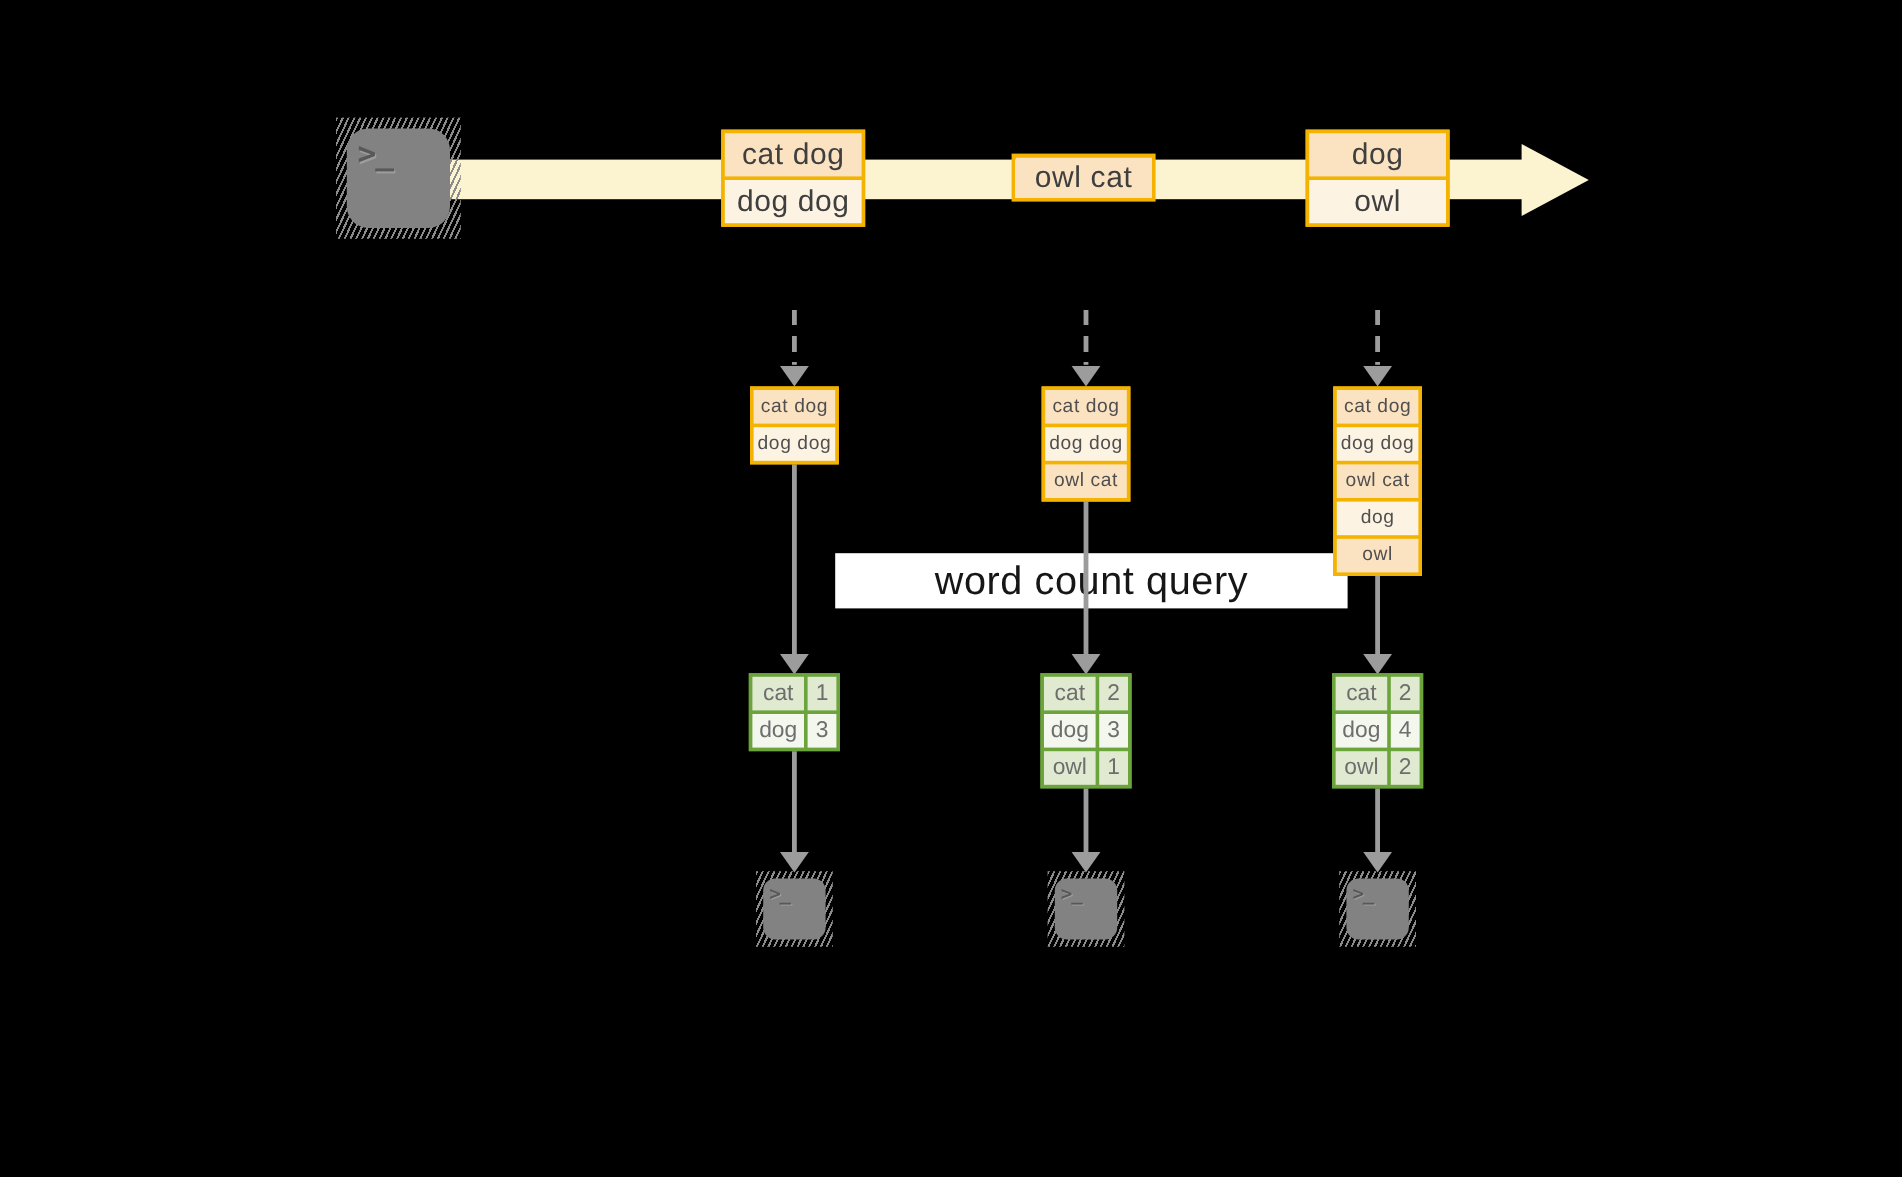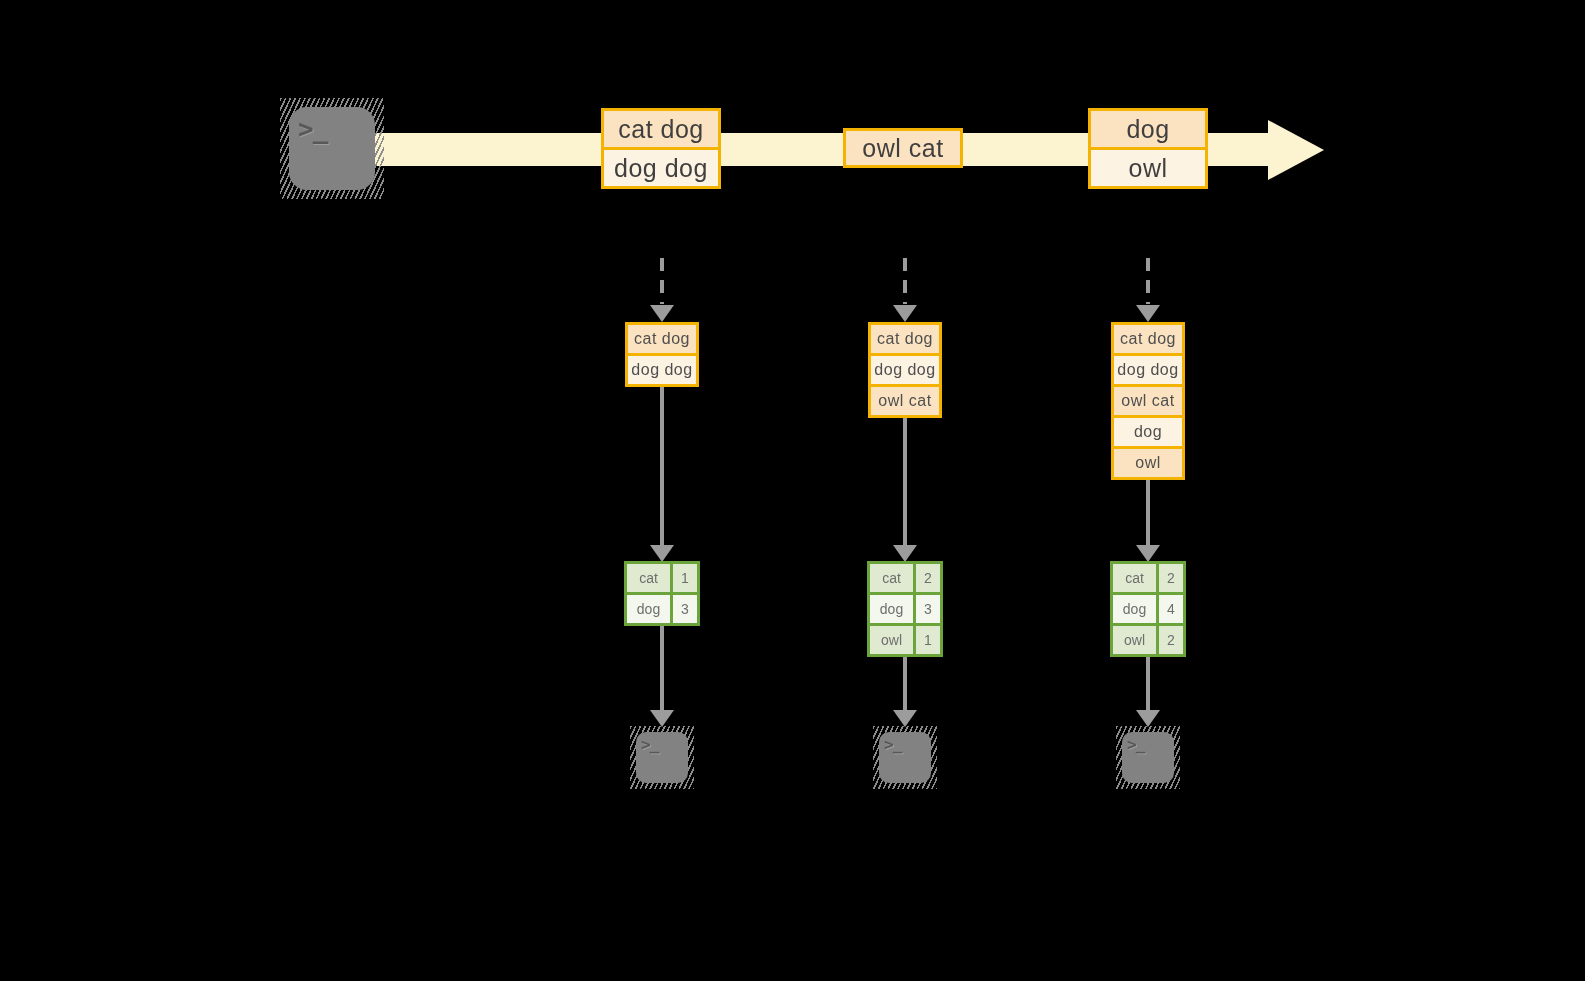--- a/index.html
+++ b/index.html
@@ -40,21 +40,21 @@
     border-top:17px solid var(--gray);
   }
   
   .gtable{
     position:absolute;box-sizing:border-box;z-index:3;
     border:3px solid var(--green);background:var(--green);
     display:grid;grid-template-columns:43px 24px;gap:3px;
   }
   .gtable .cell{
     height:28px;display:flex;align-items:center;justify-content:center;
-    font-size:14px;color:var(--ink-table);
+    font-size:19px;color:var(--ink-table);
   }
   .gtable .cell.dark{background:var(--gcell-dark);}
   .gtable .cell.light{background:var(--gcell-light);}
   
   .term{
     position:absolute;z-index:3;
     background:repeating-linear-gradient(115deg,var(--hatch) 0 1.6px,transparent 1.6px 4.4px);
   }
   .term .inner{
     position:absolute;background:var(--icon-gray);
@@ -96,20 +96,23 @@
       </div>
       <div class="obox big" style="left: 843px; top: 128px; width: 120px;">
         <div class="row dark" style="height: 34px;">owl cat</div>
       </div>
       <div class="obox big" style="left: 1088px; top: 108px; width: 120px;">
         <div class="row dark" style="height: 36px;">dog</div>
         <div class="row light" style="height: 36px;">owl</div>
       </div>
     </div>
 
+  <div class="wcq" style="left:696px;top:461px;width:427px;height:46px;">
+    <span>word count query</span>
+  </div>
 
   <div id="columns">
       <div class="vdash" style="left: 660px; top: 258px; height: 46px;"></div>
       <div class="tri-down" style="left: 650px; top: 305px;"></div>
       <div class="obox small" style="left: 625px; top: 322px; width: 74px;">
         <div class="row dark" style="height: 28px;">cat dog</div>
         <div class="row light" style="height: 28px;">dog dog</div>
       </div>
       <div class="vline" style="left: 660px; top: 387px; height: 158px;"></div>
       <div class="tri-down" style="left: 650px; top: 545px;"></div>

